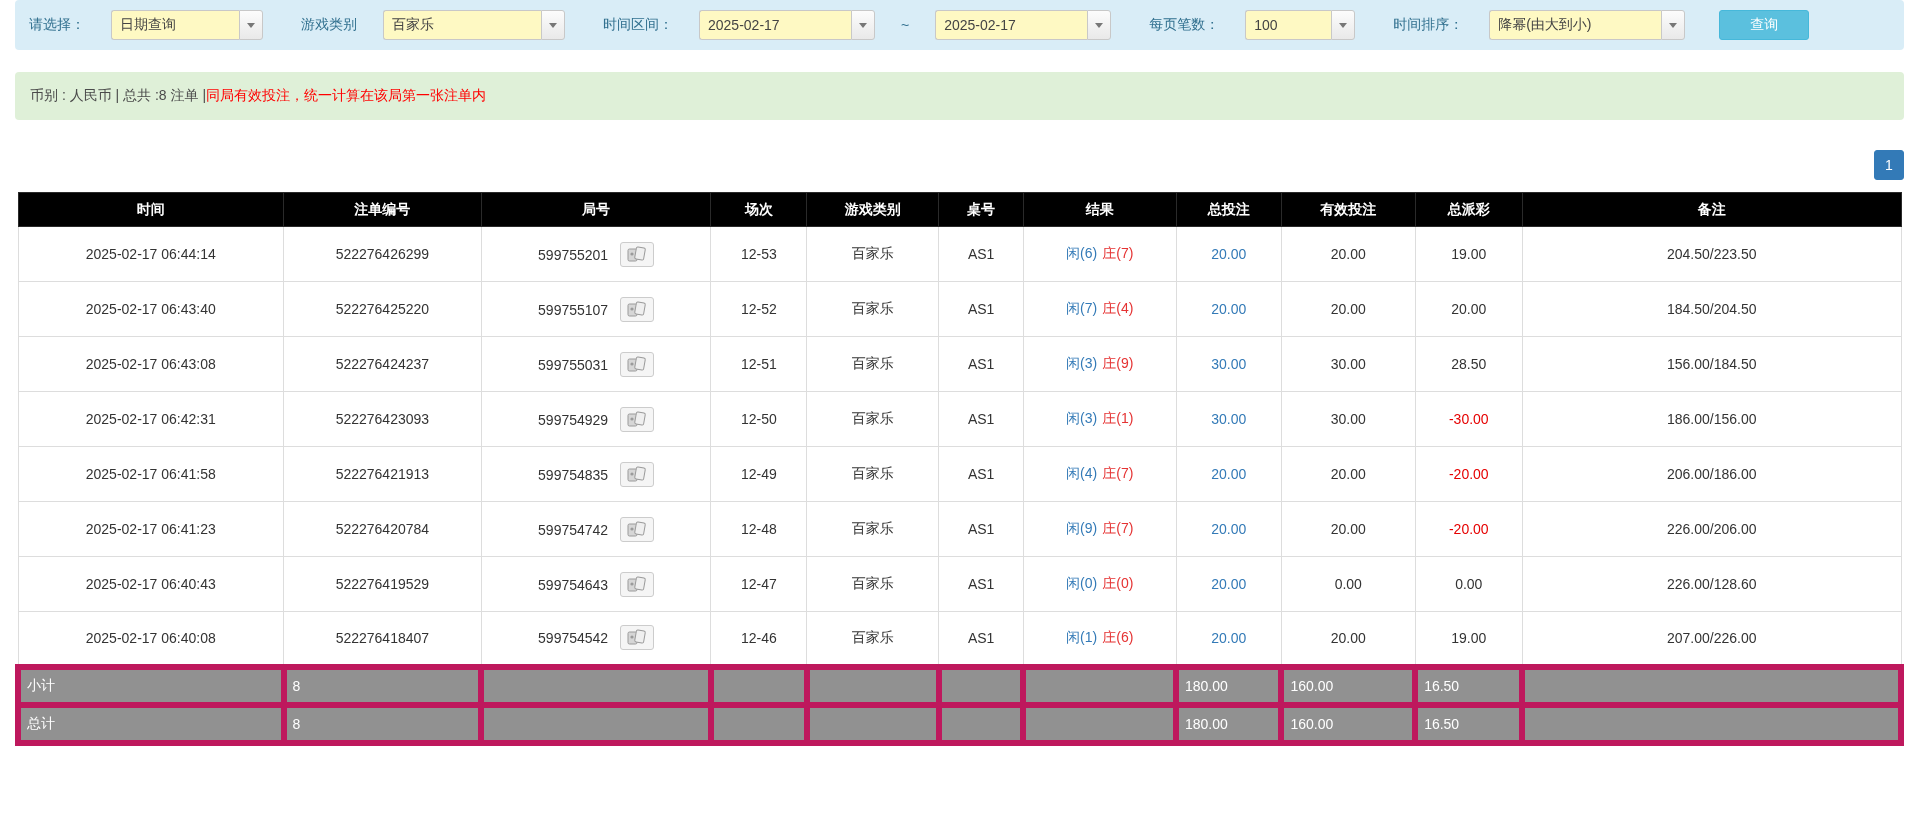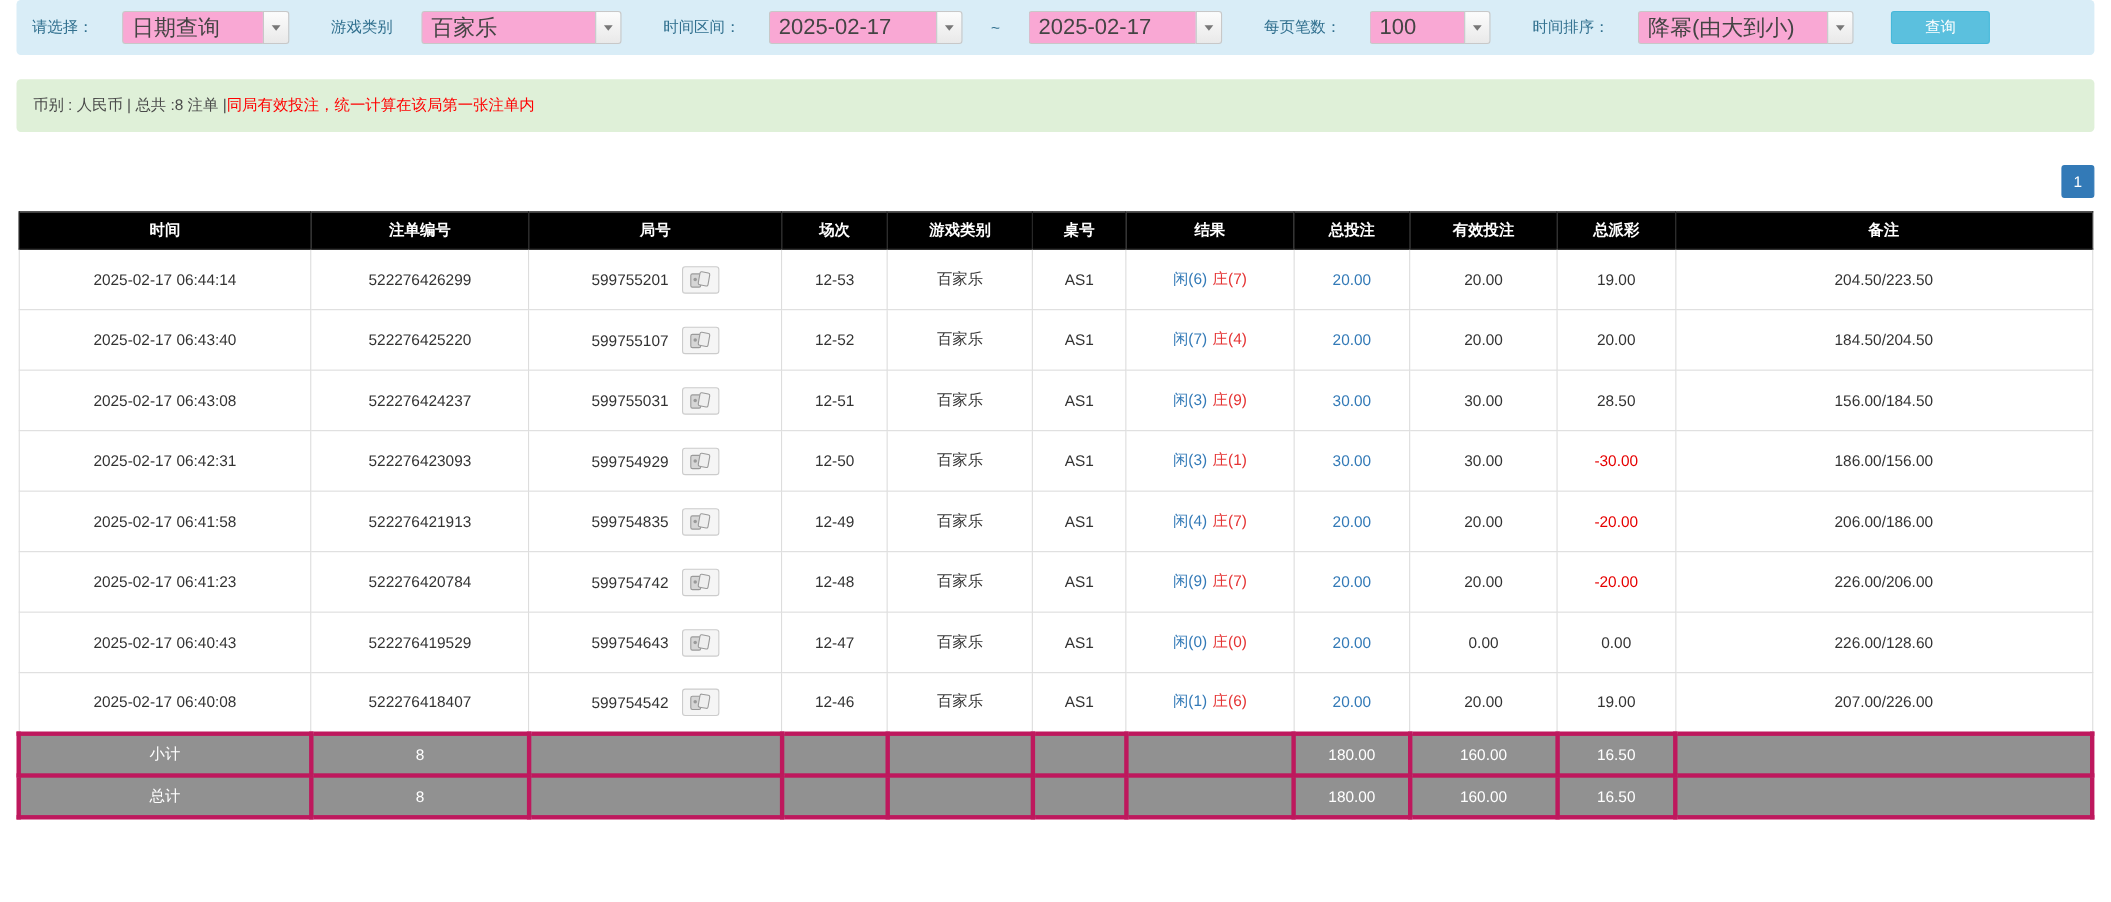--- a/index.html
+++ b/index.html
@@ -33,25 +33,25 @@
     margin: 0 4px 0 16px;
   }
   .flabel.first { margin-left: 0; }
   .flabel.tilde { margin: 0 4px; }
   .combo { display: flex; height: 30px; }
   .combo input {
     height: 30px;
     border: 1px solid #c8c8c8;
     border-right: none;
     padding: 0 8px;
-    font-size: 20px;
+    font-size: 14px;
     color: #444;
     border-radius: 3px 0 0 3px;
     outline: none;
-    background: #f9a8d4;
+    background: #fef9c3;
     font-family: inherit;
   }
   .combo-btn {
     width: 24px; height: 30px;
     border: 1px solid #c8c8c8;
     background: linear-gradient(#fcfcfc, #e9e9e9);
     border-radius: 0 3px 3px 0;
     cursor: pointer;
     display: flex; align-items: center; justify-content: center;
     padding: 0;
@@ -144,25 +144,24 @@
     cursor: pointer;
     line-height: 0;
   }
   .player { color: #337ab7; margin-right: 5px; }
   .banker { color: #e53333; }
   td.col-blue { color: #337ab7; cursor: pointer; }
   td.neg { color: #e60000; }
   tfoot td {
     background: #919191;
     color: #fff;
-    border: 4px solid #be185d;
+    border: 6px solid #be185d;
     height: 38px;
     padding: 0 6px;
     font-size: 14px;
-    text-align: center;
     white-space: nowrap;
   }
 </style>
 </head>
 <body>
 
 <div class="page">
 
 
   <div class="filter-bar">

